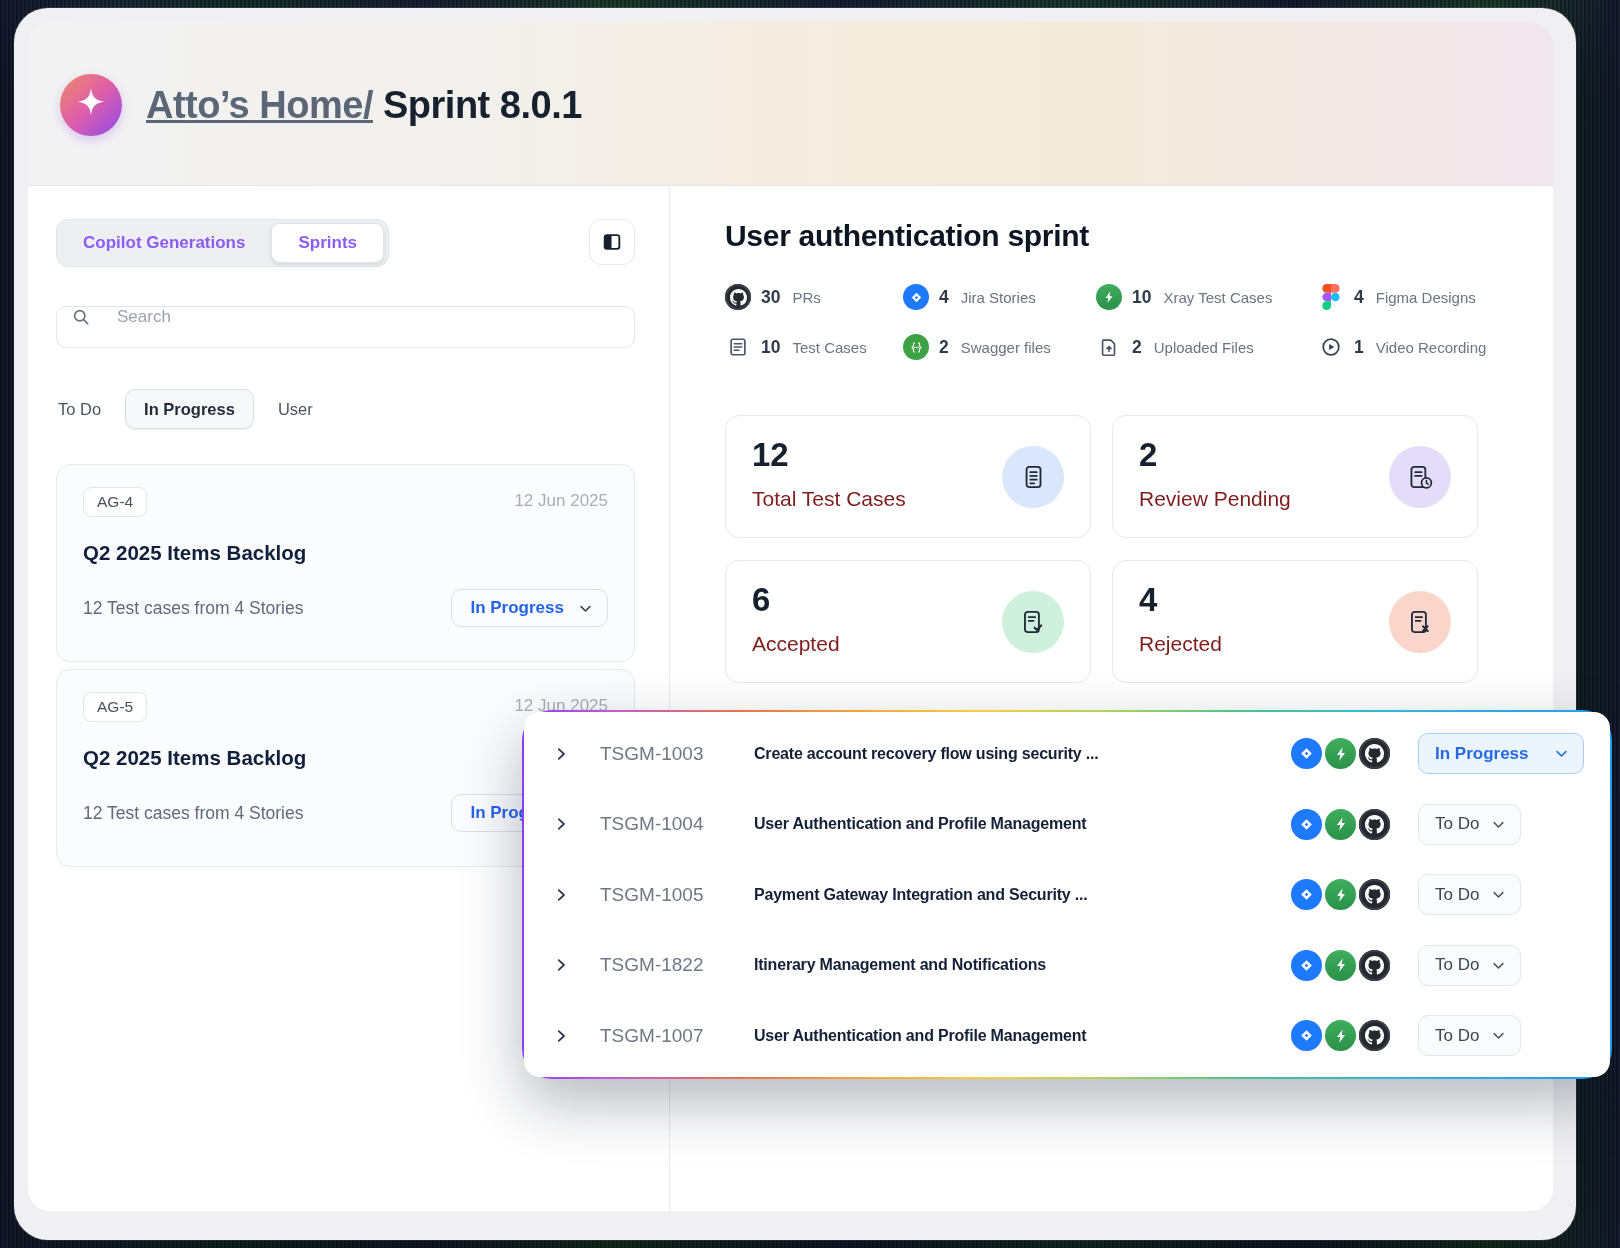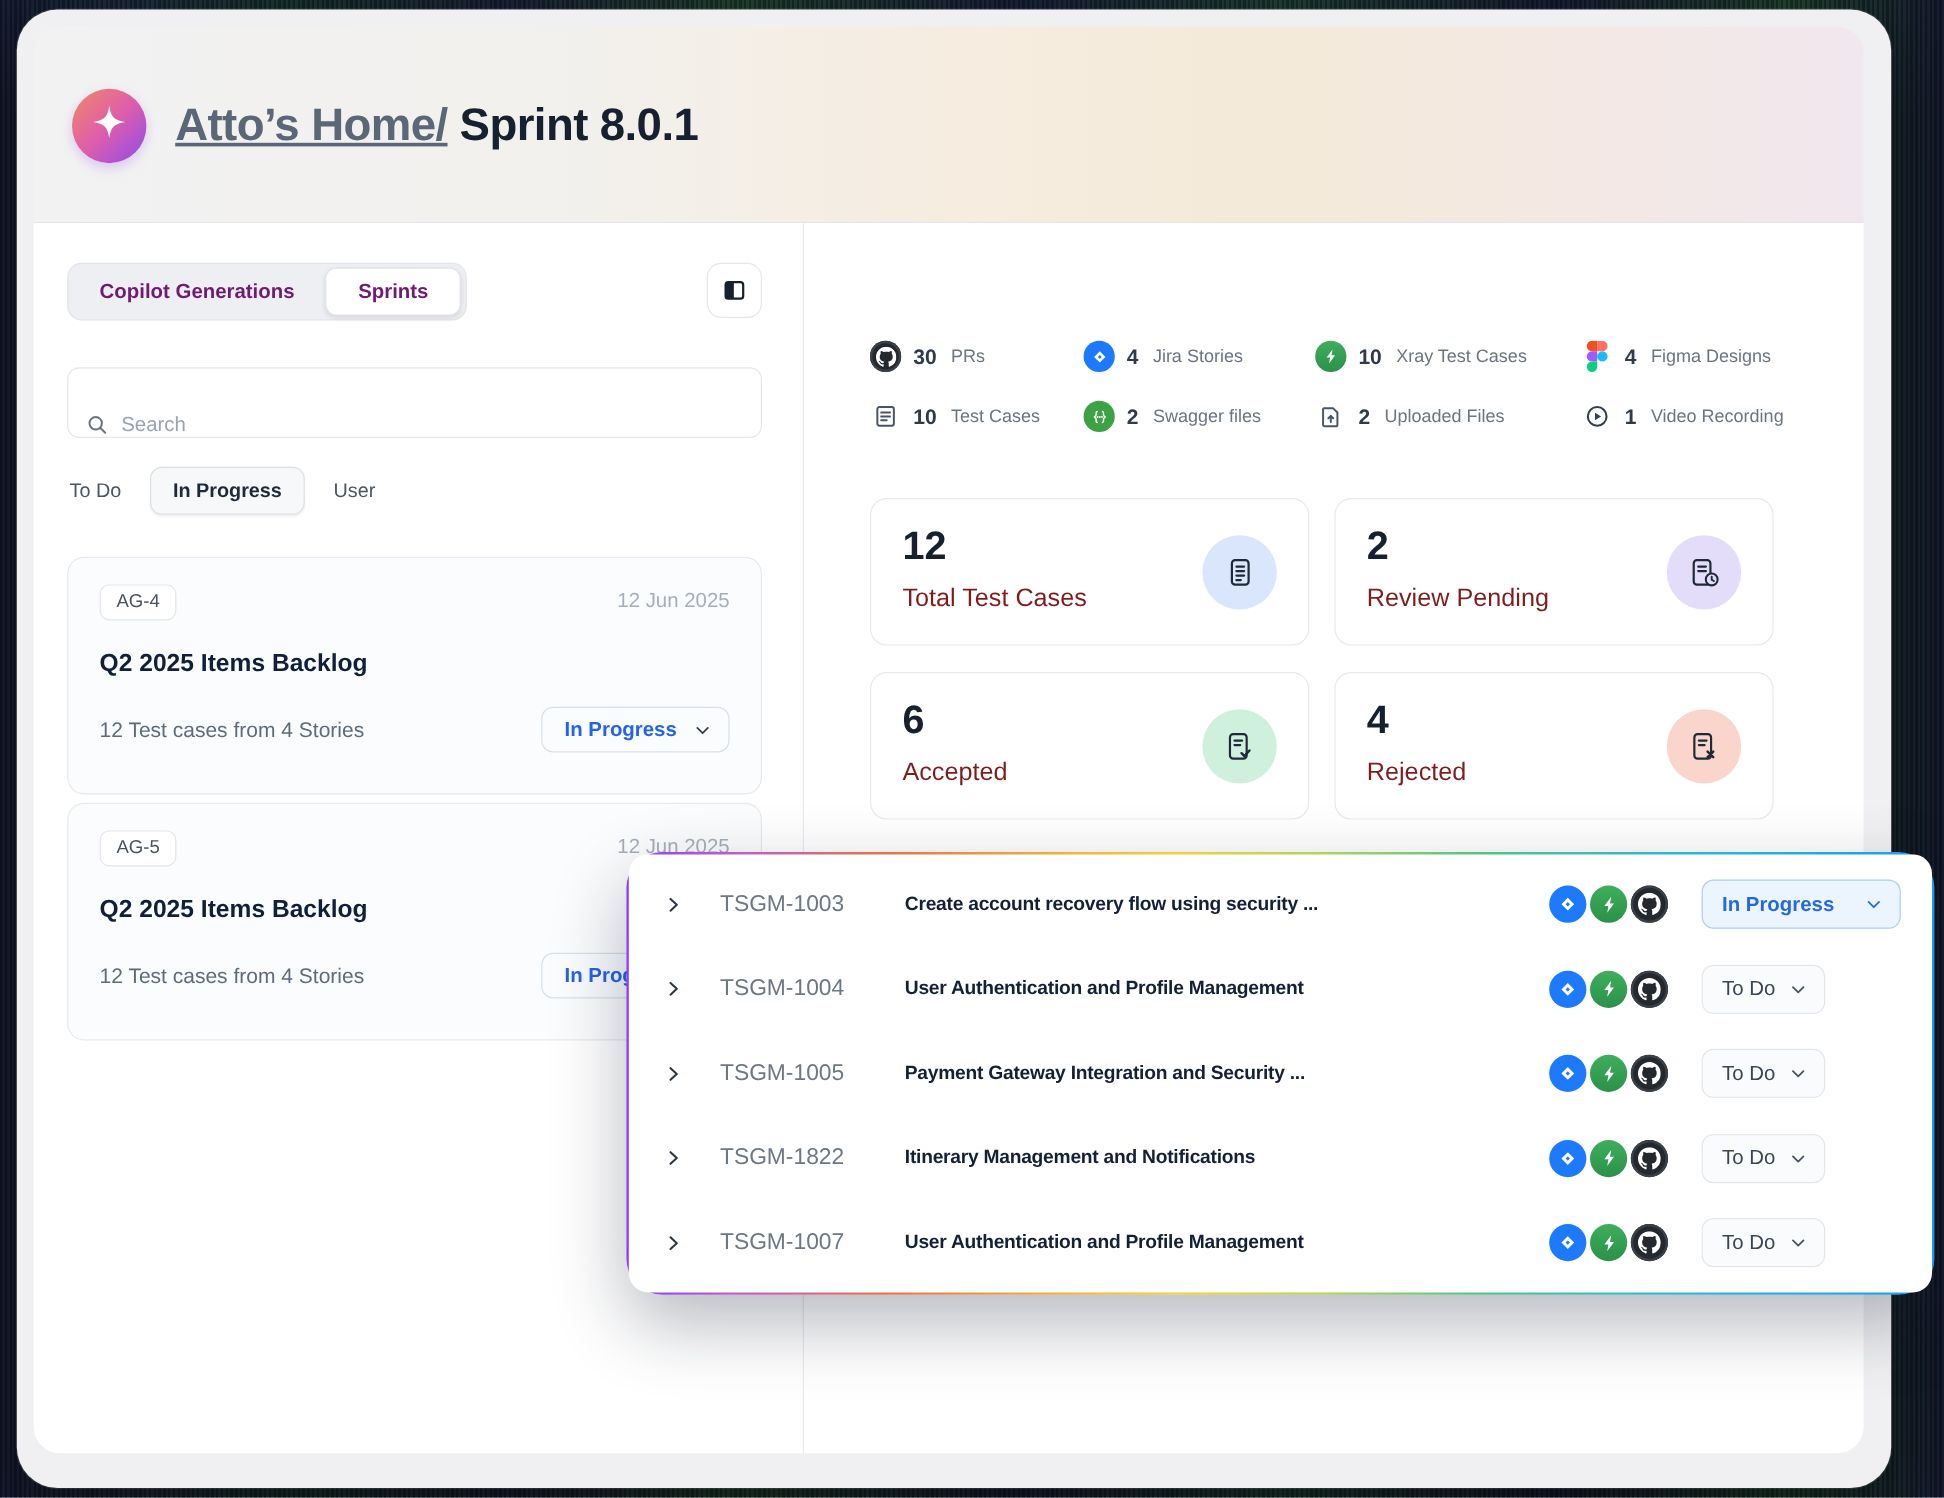--- a/index.html
+++ b/index.html
@@ -33,28 +33,28 @@
   .content{ position:absolute; left:14px; top:177px; right:23px; bottom:29px;
     background:#ffffff; border-top:1px solid #e3e5e9; border-radius:0 0 22px 22px; }
 
   
   .sidebar{ position:absolute; left:0; top:0; width:642px; height:100%;
     border-right:1px solid #e8eaee; padding:0 34px 0 28px; }
 
   .segrow{ position:absolute; left:28px; right:34px; top:33px; height:48px; display:flex; justify-content:space-between; }
   .seg{ height:48px; display:flex; align-items:center; background:#edeff2; border:1px solid #e2e5e9;
     border-radius:12px; padding:0 4px 0 0; }
-  .seg-item{ padding:0 26px; font-size:17px; font-weight:600; color:#701a75; cursor:pointer; }
+  .seg-item{ padding:0 26px; font-size:17px; font-weight:600; color:#8b5cf6; cursor:pointer; }
   .seg-item.active{ background:#ffffff; border:1px solid #e1e4e9; border-radius:9px; height:40px;
     display:flex; align-items:center; padding:0 26px; box-shadow:0 2px 4px rgba(16,24,40,.10); }
   .panel-btn{ width:46px; height:46px; background:#fff; border:1px solid #e4e7eb; border-radius:12px;
     display:flex; align-items:center; justify-content:center; cursor:pointer; }
 
-  .search{ position:absolute; left:28px; right:34px; top:120px; height:59px; background:#fff;
-    border:1px solid #e3e6ea; border-radius:10px; display:flex; align-items:flex-end; padding:0 14px; gap:10px; }
+  .search{ position:absolute; left:28px; right:34px; top:120px; height:42px; background:#fff;
+    border:1px solid #e3e6ea; border-radius:10px; display:flex; align-items:flex-start; padding:0 14px; gap:26px; }
   .search input{ border:none; outline:none; flex:1; font-size:17px; color:#334155;
     font-family:"Liberation Sans","DejaVu Sans",sans-serif; background:transparent; }
   .search input::placeholder{ color:#9aa3b0; }
 
   .filters{ position:absolute; left:28px; top:203px; height:40px; display:flex; align-items:center; gap:22px; }
   .filter{ font-size:16.5px; color:#4a5562; cursor:pointer; padding:0 2px; }
   .filter.active{ background:#f7f8f9; border:1px solid #dcdfe4; border-radius:10px; height:40px;
     display:flex; align-items:center; padding:0 18px; font-weight:600; color:#1f2937;
     box-shadow:0 1px 2px rgba(16,24,40,.06); }
 
@@ -209,20 +209,21 @@
               <svg width="15" height="15" viewBox="0 0 24 24" fill="none">
                   <path d="M5 9l7 7 7-7" stroke="#374151" stroke-width="2.4" stroke-linecap="round" stroke-linejoin="round"></path>
                 </svg>
             </span>
           </div>
         </div>
       </div>
     </div>
 
     <div class="smain">
+      <div class="mtitle">User authentication sprint</div>
 
       <div class="stats">
 
         <div class="stat">
           <span class="ic badge-circ bc-github">
             <svg width="17" height="17" viewBox="0 0 16 16">
                 <path fill="#fff" d="M8 0C3.58 0 0 3.58 0 8c0 3.54 2.29 6.53 5.47 7.59.4.07.55-.17.55-.38 0-.19-.01-.82-.01-1.49-2.01.37-2.53-.49-2.69-.94-.09-.23-.48-.94-.82-1.13-.28-.15-.68-.52-.01-.53.63-.01 1.08.58 1.23.82.72 1.21 1.87.87 2.33.66.07-.52.28-.87.51-1.07-1.78-.2-3.64-.89-3.64-3.95 0-.87.31-1.59.82-2.15-.08-.2-.36-1.02.08-2.12 0 0 .67-.21 2.2.82.64-.18 1.32-.27 2-.27s1.36.09 2 .27c1.53-1.04 2.2-.82 2.2-.82.44 1.1.16 1.92.08 2.12.51.56.82 1.27.82 2.15 0 3.07-1.87 3.75-3.65 3.95.29.25.54.73.54 1.48 0 1.07-.01 1.93-.01 2.2 0 .21.15.46.55.38A8.01 8.01 0 0 0 16 8c0-4.42-3.58-8-8-8z"></path>
               </svg>
           </span>
           <span class="v">30</span>

